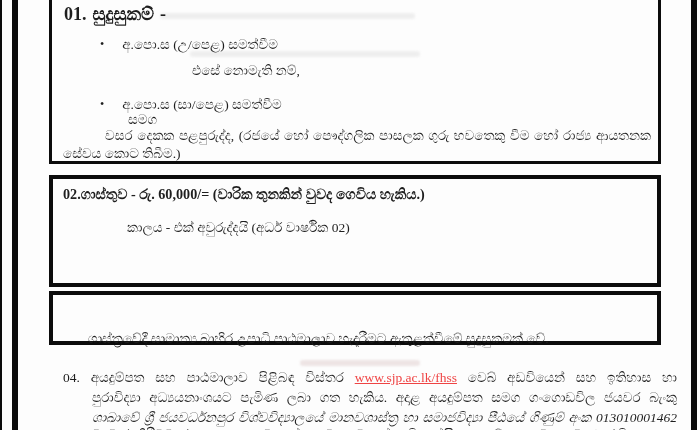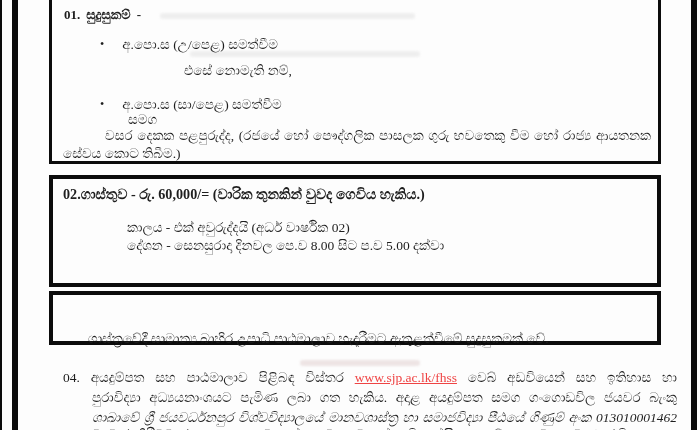--- a/index.html
+++ b/index.html
@@ -15,21 +15,21 @@
   .frame-right-thick{left:691px;width:6px;}
   .rulebox{position:absolute;box-sizing:border-box;background:transparent;}
   #box1{left:49px;top:-12px;width:612px;height:176px;border:3px solid #0c0c0c;}
   #box2{left:49px;top:175px;width:612px;height:112px;border:4px solid #0c0c0c;}
   #box3{left:49px;top:291px;width:612px;height:54px;border:4px solid #0c0c0c;}
   .abs{position:absolute;}
   .b{font-weight:bold;}
   .row{display:flex;align-items:flex-start;}
   .bullet{font-size:12px;line-height:17px;margin-right:18px;}
   .just{text-align:justify;text-align-last:justify;}
-  .heading1{font-size:13px;}
+  .heading1{font-size:18px;}
   .heading2{font-size:14.2px;}
   a.doclink{color:#ef4444;text-decoration:underline;cursor:pointer;}
   .artifact{position:absolute;background:#bdbdbd;opacity:.22;filter:blur(1px);border-radius:3px;}
   .artifact.pink{background:#d3b8b8;opacity:.35;}
 </style>
 </head>
 <body>
 
 <div id="page">
 
@@ -49,35 +49,34 @@
     <span class="b" style="margin-right:6px;">01.</span>
     <span class="b" style="margin-right:6px;">සුදුසුකම්</span>
     <span class="b">-</span>
   </div>
 
   <div class="abs row" style="left:100px;top:36px;">
     <span class="bullet">•</span>
     <span>අ.පො.ස (උ/පෙළ) සමත්වීම</span>
   </div>
 
-  <div class="abs" style="left:184px;top:62px;">එසේ නොමැති නම්,</div>
+  <div class="abs" style="left:192px;top:62px;">එසේ නොමැති නම්,</div>
 
   <div class="abs row" style="left:100px;top:96px;">
     <span class="bullet">•</span>
     <span>අ.පො.ස (සා/පෙළ) සමත්වීම</span>
   </div>
 
   <div class="abs" style="left:128px;top:111px;">සමග</div>
 
   <div class="abs just" style="left:63px;top:127px;width:588px;padding-left:42px;box-sizing:border-box;">වසර දෙකක පළපුරුද්ද, (රජයේ හෝ පෞද්ගලික පාසලක ගුරු භවතෙකු වීම හෝ රාජ්‍ය ආයතනක</div>
   <div class="abs" style="left:63px;top:145px;">සේවය කොට තිබීම.)</div>
 
   <div class="abs b heading2" style="left:63px;top:186px;text-align:center;">02.ගාස්තුව -  රු. 60,000/= (වාරික තුනකින් වුවද ගෙවිය හැකිය.)</div>
   <div class="abs" style="left:127px;top:219px;">කාලය - එක් අවුරුද්දයි (අර්ධ වාර්ෂික 02)</div>
-  <div class="abs" style="left:127px;top:237px;">දේශන - සෙනසුරාදා දිනවල පෙ.ව 8.00 සිට ප.ව 5.00 දක්වා</div>
 
   <div class="abs" style="left:88px;top:330px;">ශාස්ත්‍රවේදී සාමාන්‍ය බාහිර උපාධි පාඨමාලාව හැදෑරීමට ඇතුළත්වීමේ සුදුසුකමක් වේ.</div>
 
   <div class="abs just" style="left:63px;top:369px;width:614px;">
     <span>04.</span>
     <span>අයදුම්පත සහ පාඨමාලාව පිළිබඳ විස්තර </span>
     <a class="doclink">www.sjp.ac.lk/fhss</a>
     <span> වෙබ් අඩවියෙන් සහ ඉතිහාස හා</span>
   </div>
   <div class="abs just" style="left:92px;top:389px;width:585px;">පුරාවිද්‍යා අධ්‍යයනාංශයට පැමිණ ලබා ගත හැකිය. අදාළ අයදුම්පත සමග ගංගොඩවිල ජයවර බැංකු</div>

